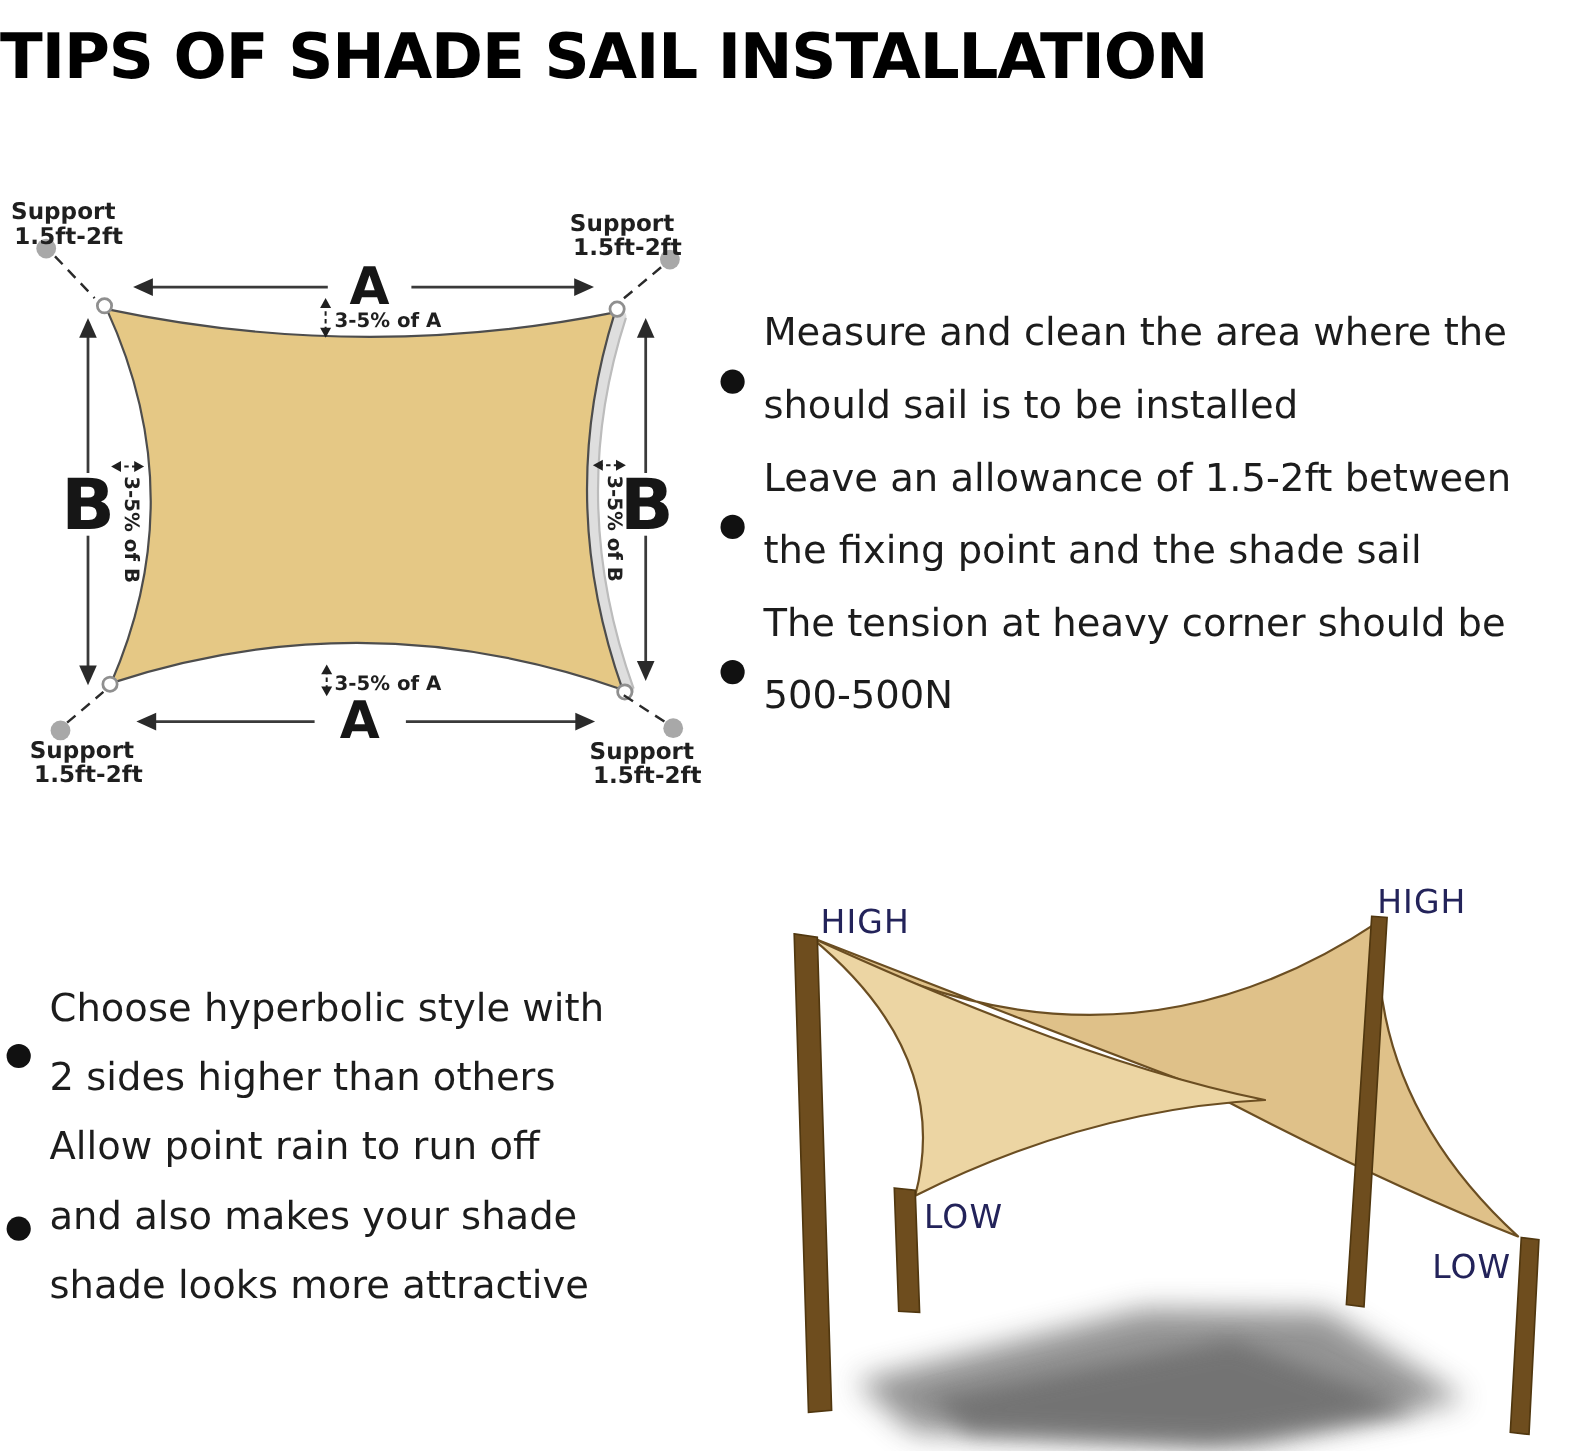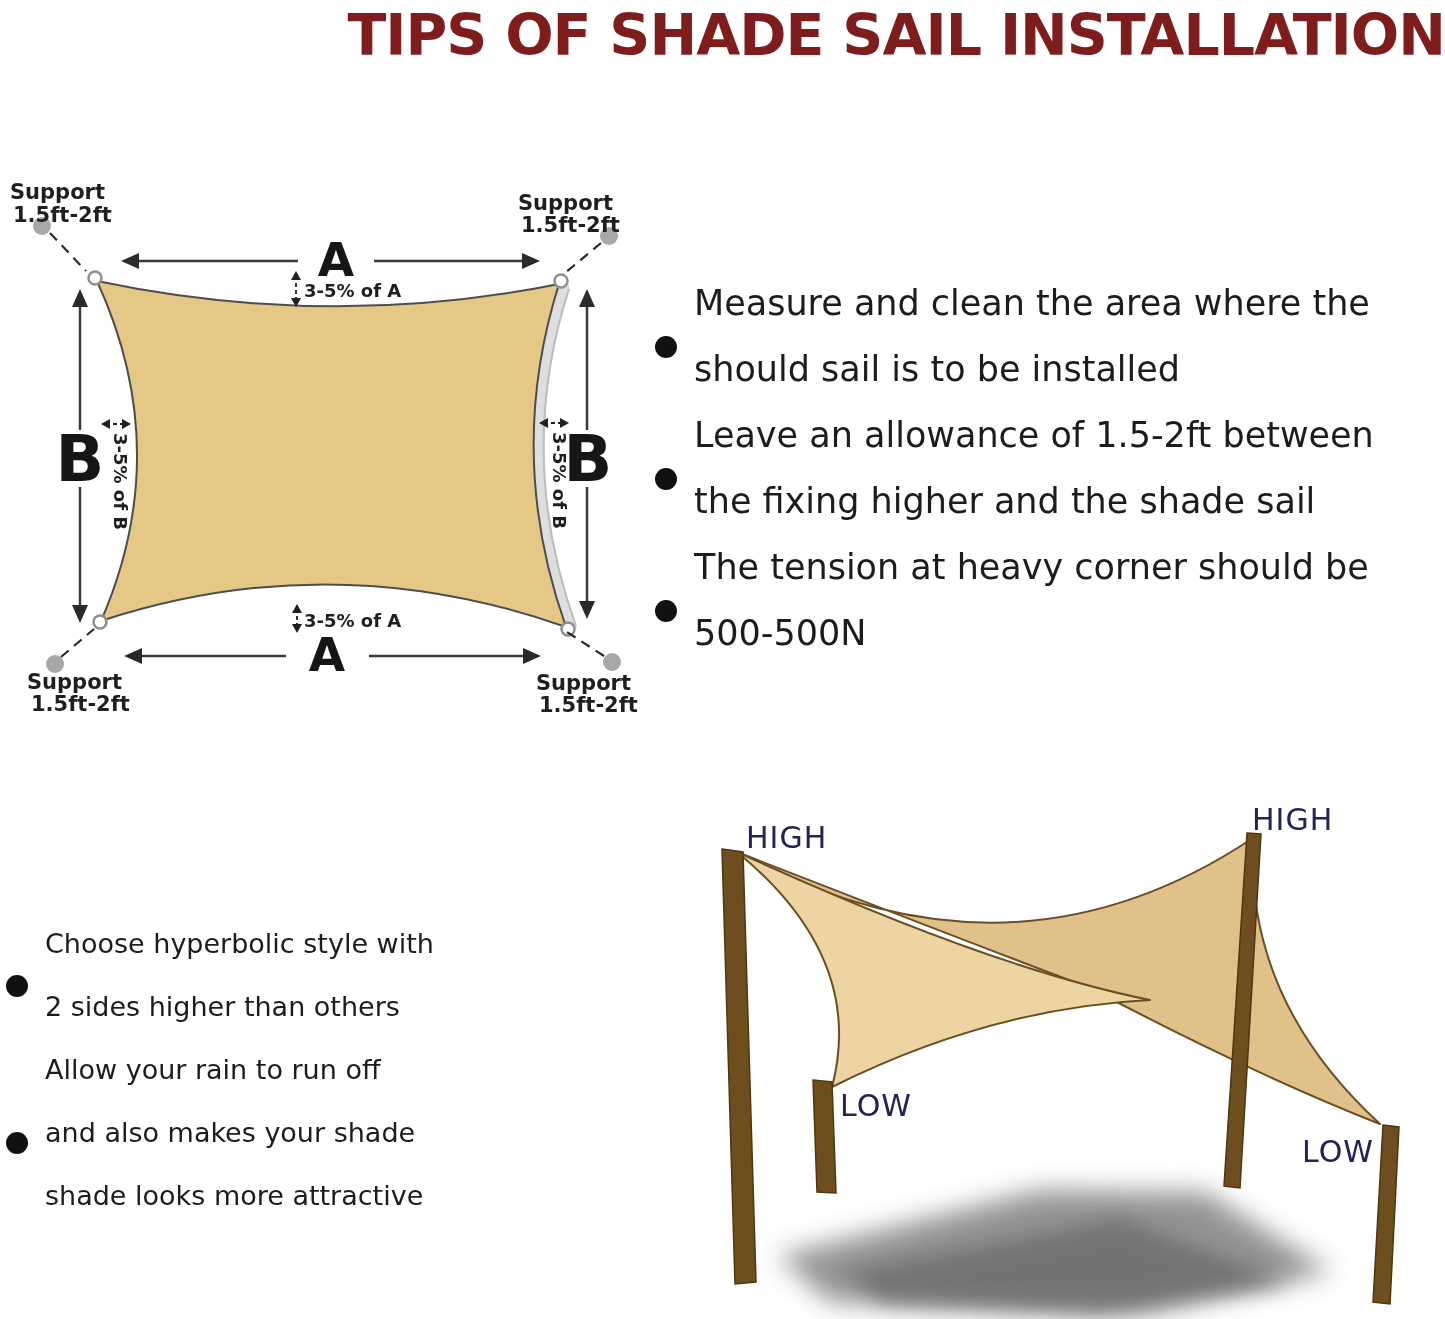--- a/index.html
+++ b/index.html
@@ -1,26 +1,26 @@
 <!DOCTYPE html>
 <html><head>
 <meta charset="utf-8">
 <style>
   html,body{margin:0;padding:0;background:#ffffff;}
   #page{position:relative;width:1445px;height:1319px;background:#ffffff;overflow:hidden;
         font-family:"DejaVu Sans","Liberation Sans",sans-serif;color:#1c1c1c;}
 
   
-  .title{position:absolute;left:0;top:2px;width:100%;text-align:right;
-         font-size:57px;font-weight:bold;letter-spacing:-1px;color:#7f1d1d;white-space:nowrap;}
+  .title{position:absolute;left:0;top:19px;width:100%;text-align:left;
+         font-size:57px;font-weight:bold;letter-spacing:-1px;color:#000000;white-space:nowrap;}
 
   
   .tips{position:absolute;}
   .tips-right{left:655px;top:270px;width:790px;font-size:35px;line-height:66px;}
-  .tips-left{left:6px;top:912px;width:625px;font-size:27px;line-height:63px;}
+  .tips-left{left:6px;top:886px;width:625px;font-size:35px;line-height:63px;}
   .tip{display:flex;align-items:center;}
   .dot{flex:0 0 auto;width:22px;height:22px;border-radius:50%;background:#111;margin-right:17px;}
   .tips-right .dot{margin-top:22px;}
   .tips-left .dot{margin-top:21px;}
   .tiplines{flex:1 1 auto;}
   .tipline{white-space:nowrap;}
 
   
   svg{position:absolute;overflow:visible;}
   text{font-family:"DejaVu Sans","Liberation Sans",sans-serif;}
@@ -147,21 +147,21 @@
       <span class="dot"></span>
       <div class="tiplines">
         <div class="tipline">Measure and clean the area where the</div>
         <div class="tipline">should sail is to be installed</div>
       </div>
     </div>
     <div class="tip">
       <span class="dot"></span>
       <div class="tiplines">
         <div class="tipline">Leave an allowance of 1.5-2ft between</div>
-        <div class="tipline">the fixing higher and the shade sail</div>
+        <div class="tipline">the fixing point and the shade sail</div>
       </div>
     </div>
     <div class="tip">
       <span class="dot"></span>
       <div class="tiplines">
         <div class="tipline">The tension at heavy corner should be</div>
         <div class="tipline">500-500N</div>
       </div>
     </div>
   </div>
@@ -170,21 +170,21 @@
     <div class="tip">
       <span class="dot"></span>
       <div class="tiplines">
         <div class="tipline">Choose hyperbolic style with</div>
         <div class="tipline">2 sides higher than others</div>
       </div>
     </div>
     <div class="tip">
       <span class="dot"></span>
       <div class="tiplines">
-        <div class="tipline">Allow your rain to run off</div>
+        <div class="tipline">Allow point rain to run off</div>
         <div class="tipline">and also makes your shade</div>
         <div class="tipline">shade looks more attractive</div>
       </div>
     </div>
   </div>
 
   <svg style="left:690px;top:780px;width:755px;height:539px" viewBox="690 780 755 539">
     <defs>
       <filter id="blurBig" x="-30%" y="-30%" width="160%" height="160%">
           <feGaussianBlur stdDeviation="13"></feGaussianBlur>

